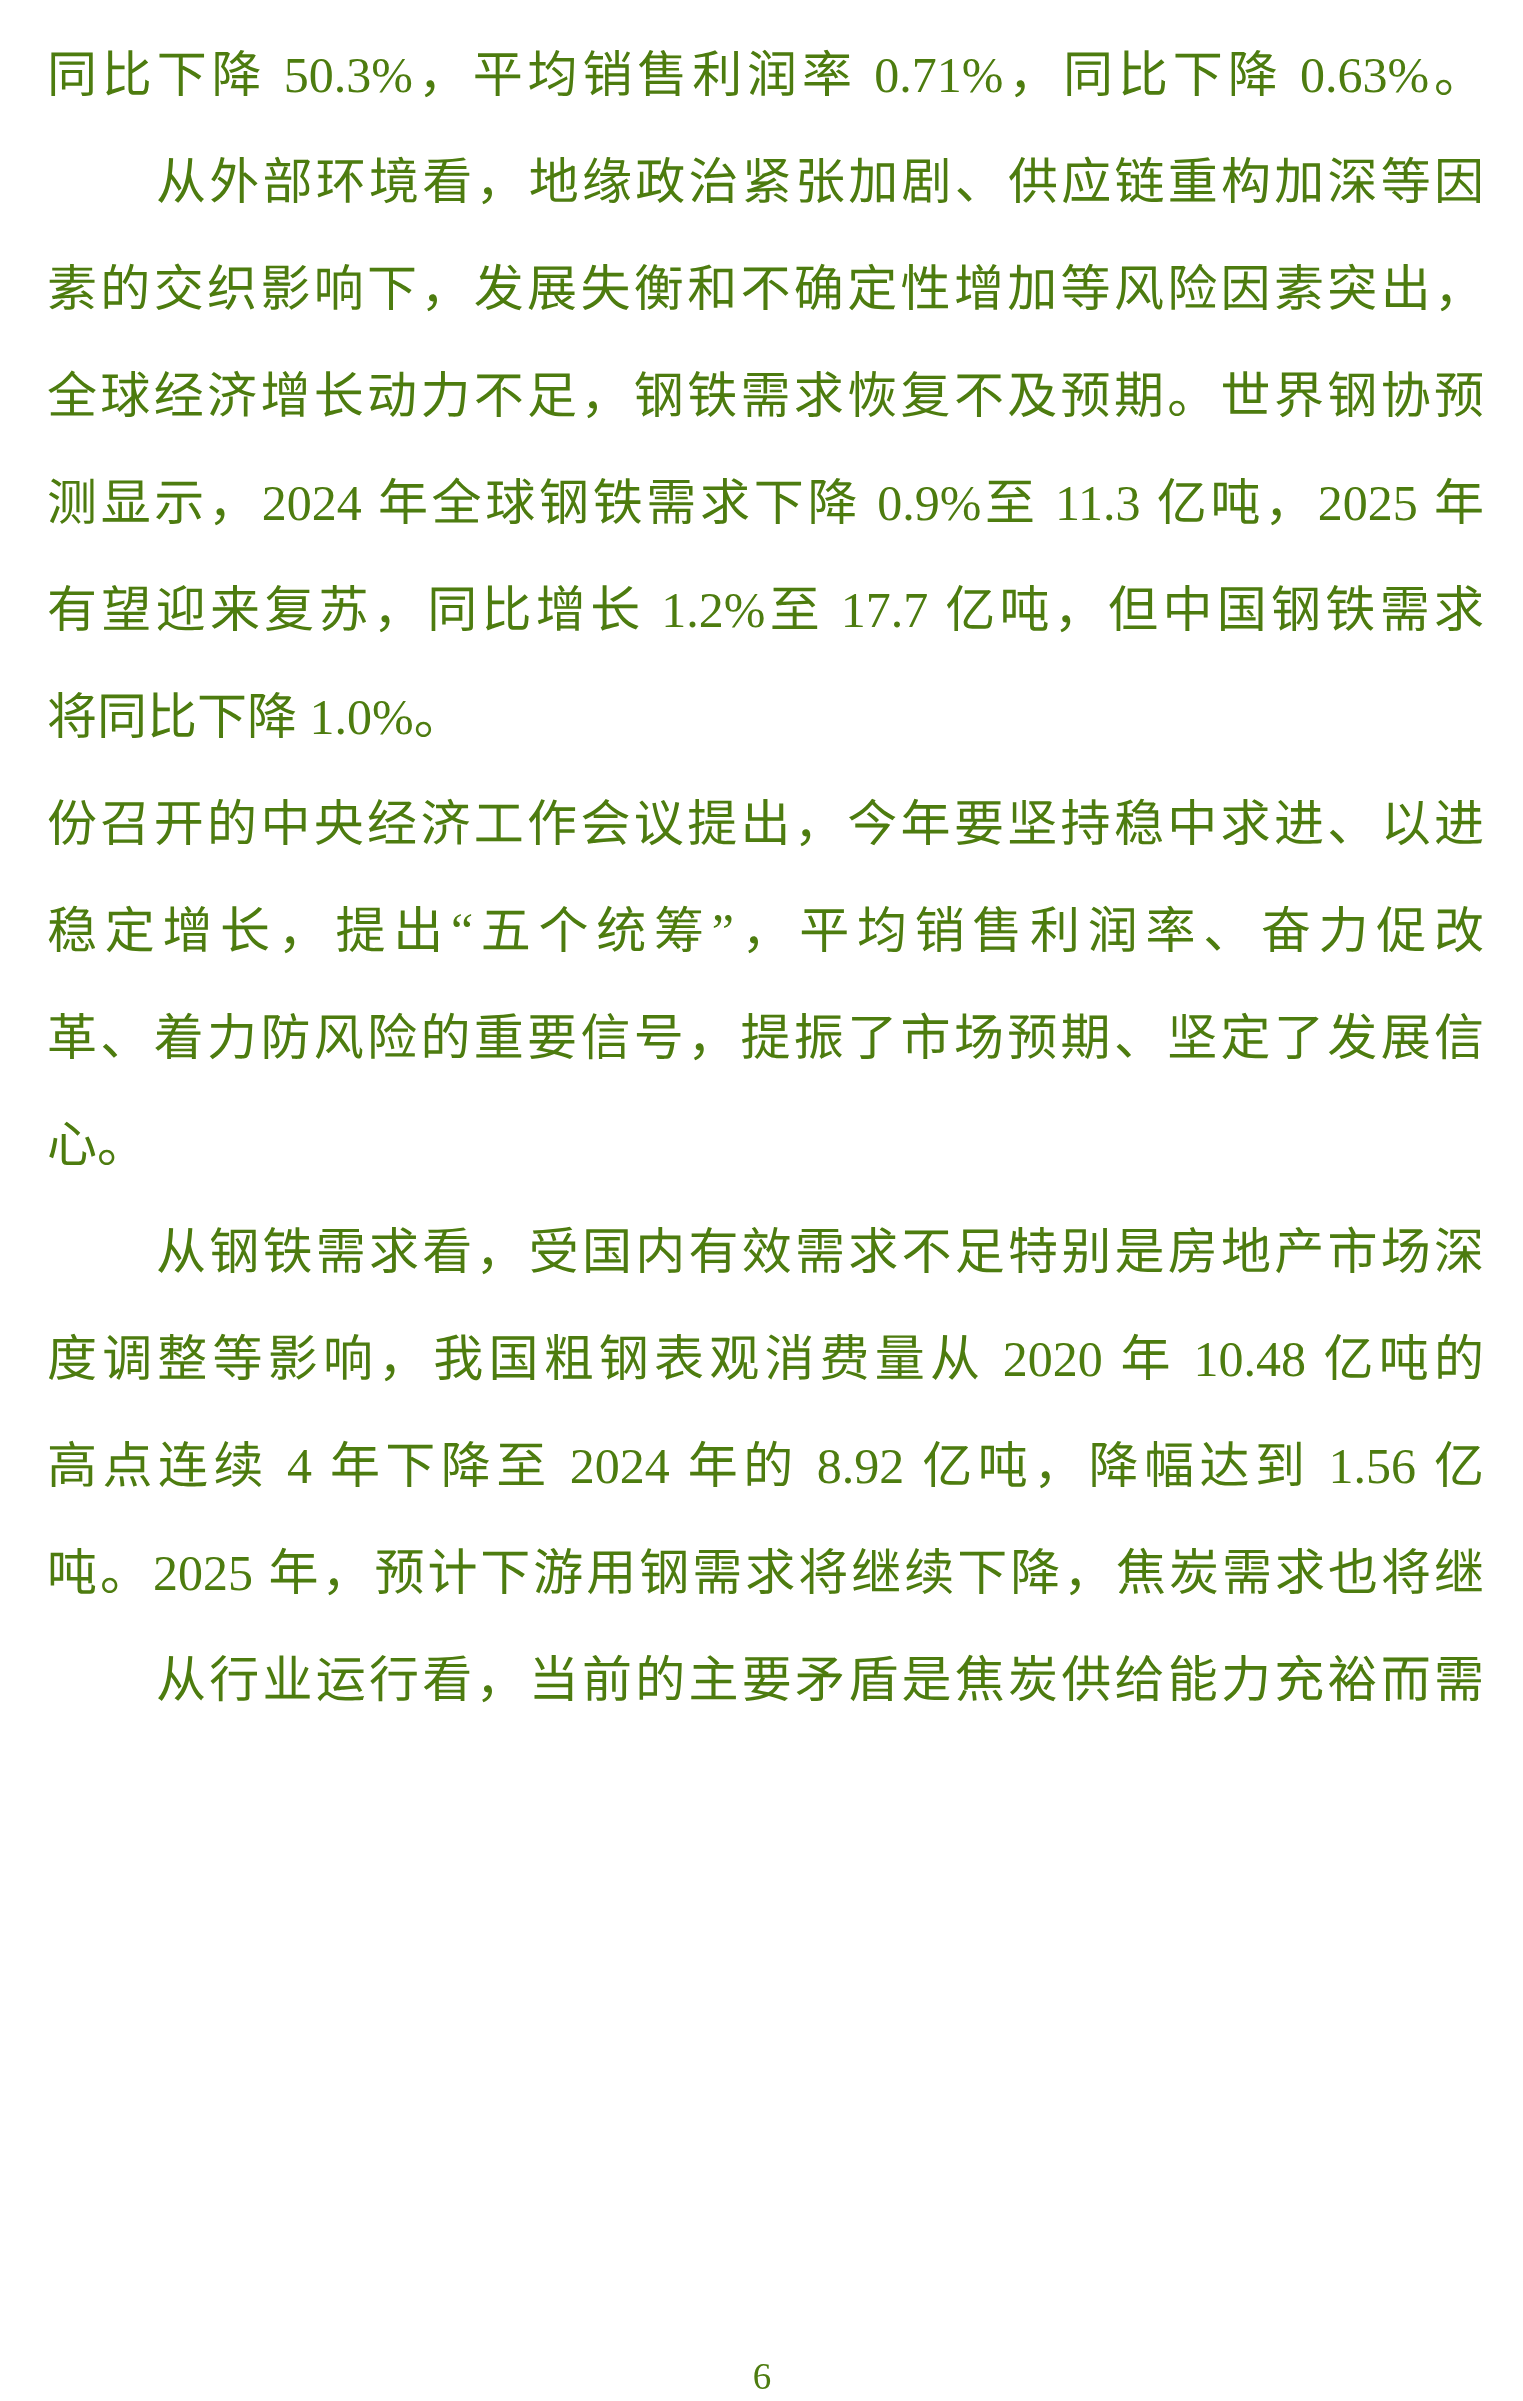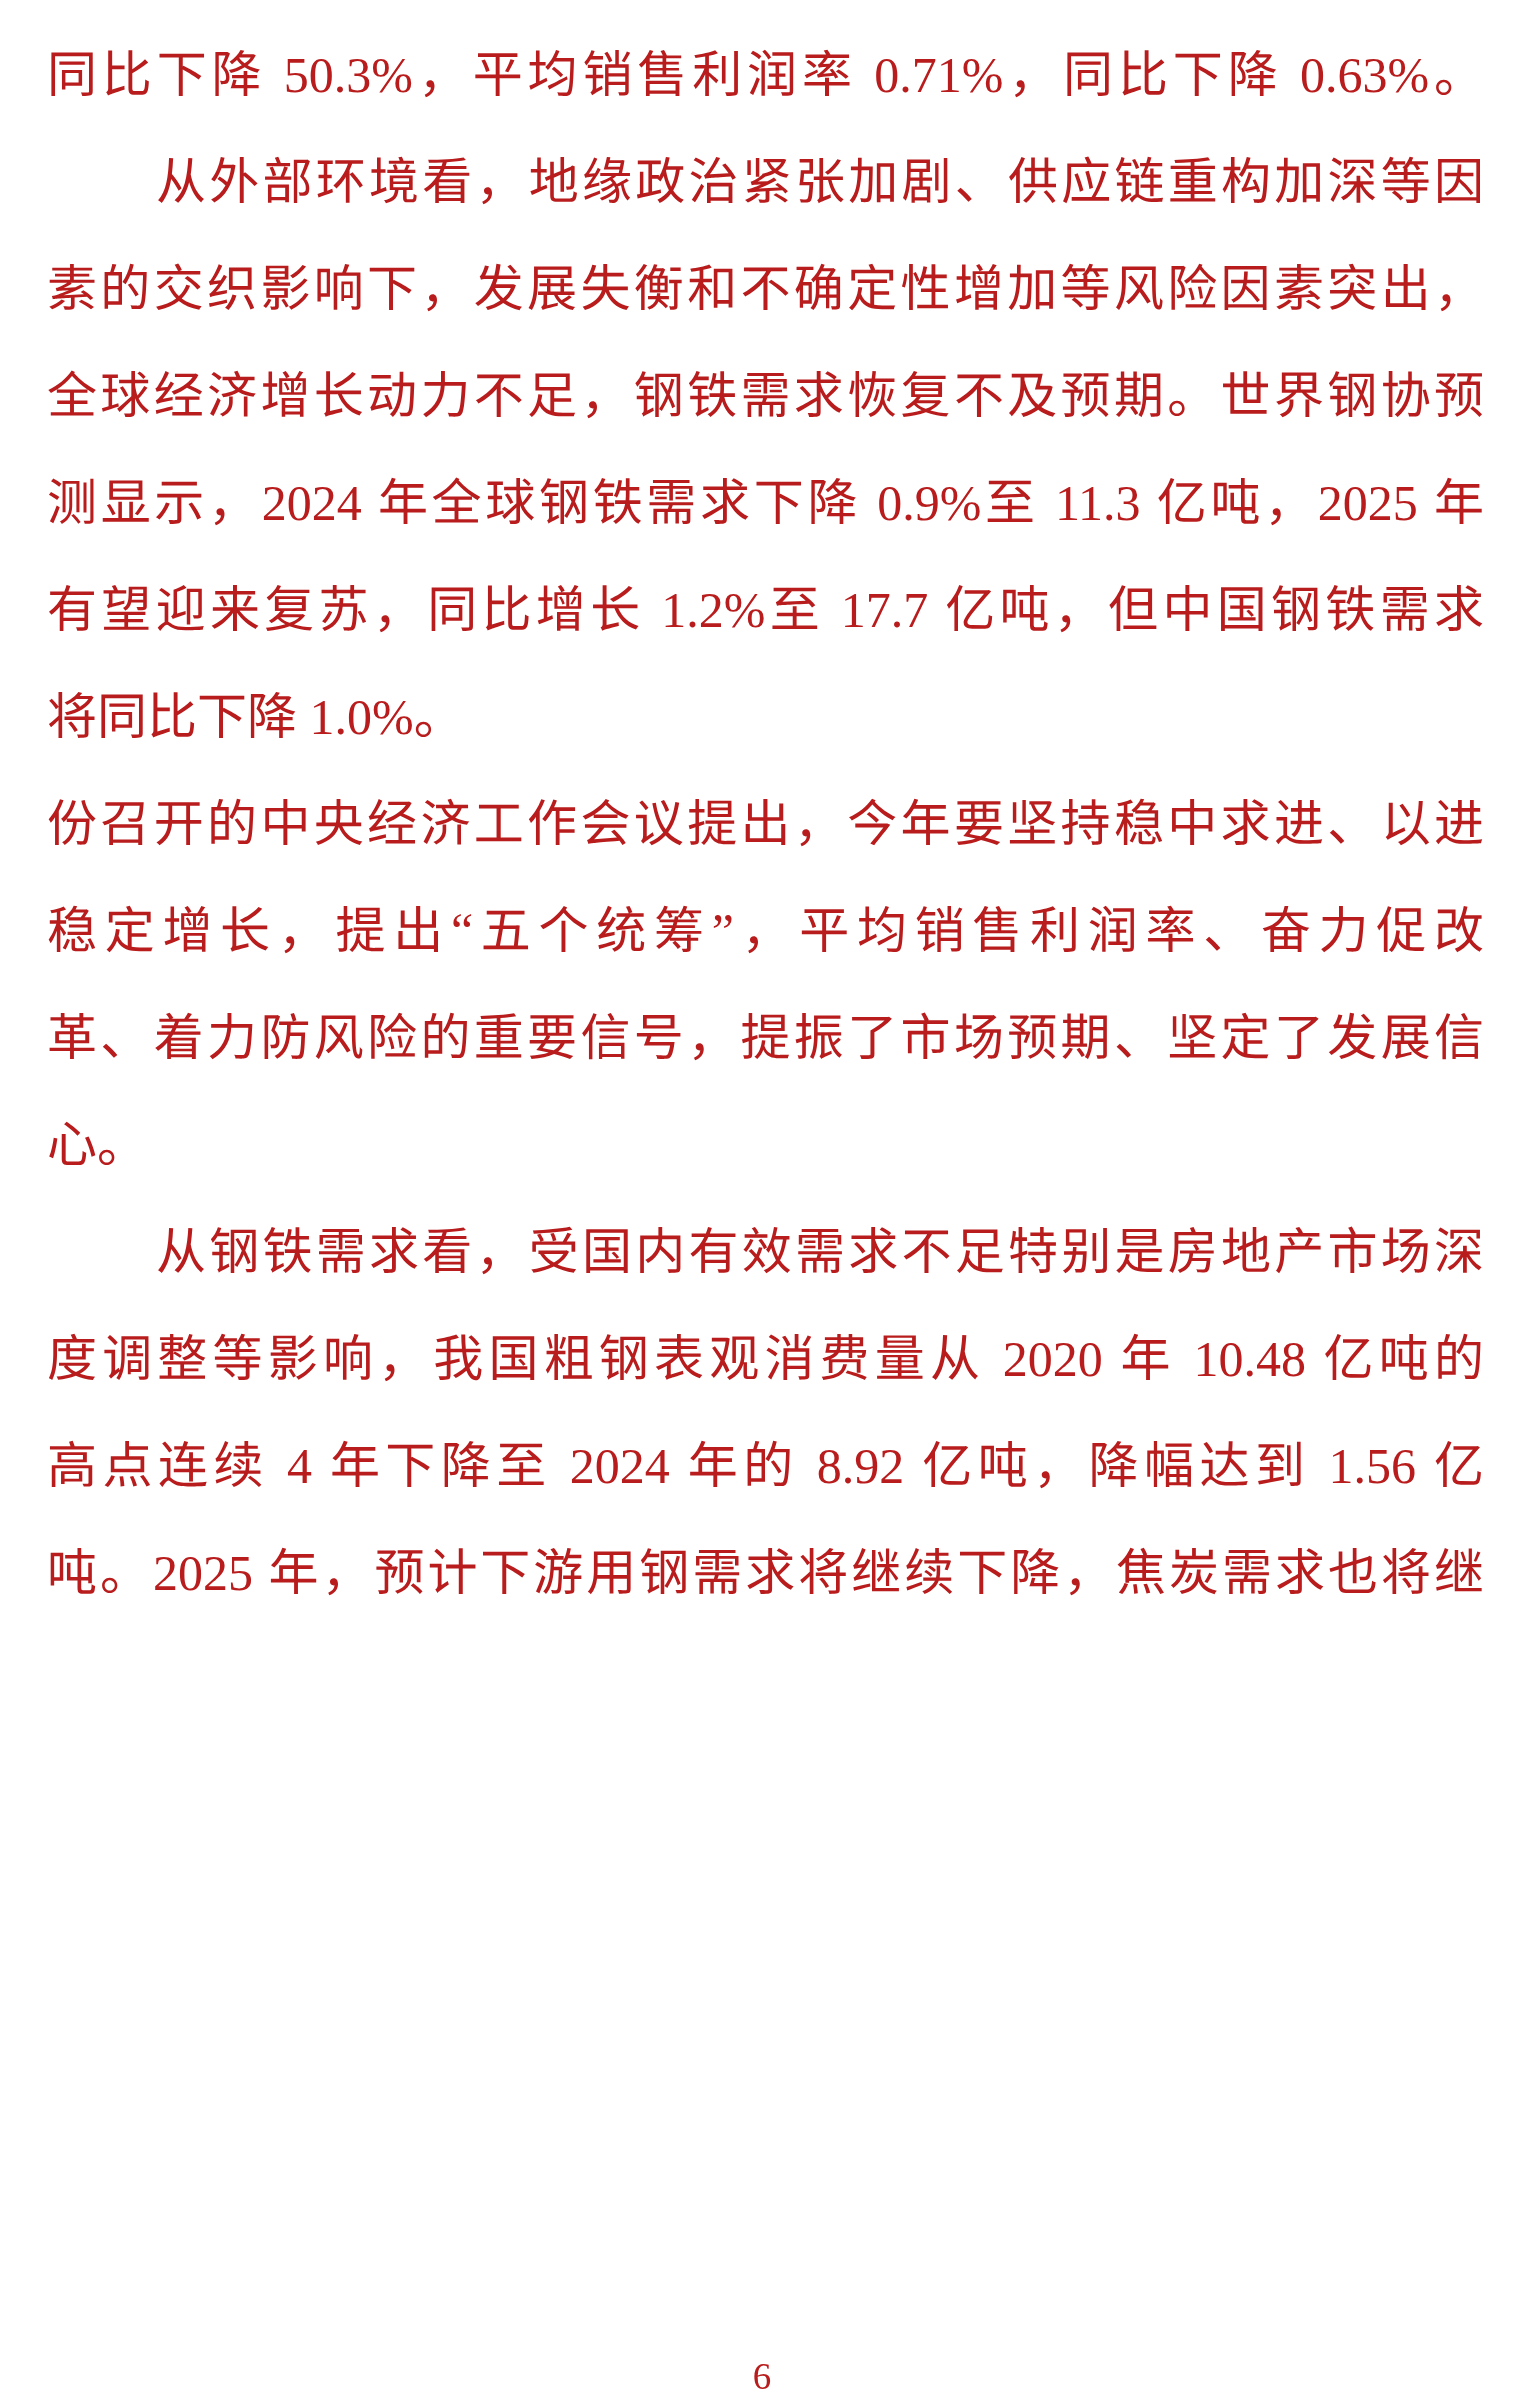--- a/index.html
+++ b/index.html
@@ -2,21 +2,21 @@
 <html lang="zh-CN" style="font-size:13px"><head>
 <meta charset="utf-8">
 <style>
   html, body { margin: 0; padding: 0; background: #ffffff; }
 
   .page {
     position: relative;
     width: 1524px;
     height: 2401px;
     background: #ffffff;
-    color: #b91c1c;
+    color: #4d7c0f;
     box-sizing: border-box;
     padding: 22px 40px 0 47px;
     overflow: hidden;
     font-family: "Liberation Serif", "DejaVu Serif", serif;
   }
 
   .line {
     margin: 0;
     height: 107px;
     line-height: 107px;
@@ -62,16 +62,17 @@
   <p class="line fill">有望迎来复苏，同比增长 1.2%至 17.7 亿吨，但中国钢铁需求</p>
   <p class="line">将同比下降 1.0%。</p>
   <p class="line fill">份召开的中央经济工作会议提出，今年要坚持稳中求进、以进</p>
   <p class="line fill">稳定增长，提出“五个统筹”，平均销售利润率、奋力促改</p>
   <p class="line fill">革、着力防风险的重要信号，提振了市场预期、坚定了发展信</p>
   <p class="line">心。</p>
   <p class="line fill indent">从钢铁需求看，受国内有效需求不足特别是房地产市场深</p>
   <p class="line fill">度调整等影响，我国粗钢表观消费量从 2020 年 10.48 亿吨的</p>
   <p class="line fill">高点连续 4 年下降至 2024 年的 8.92 亿吨，降幅达到 1.56 亿</p>
   <p class="line fill">吨。2025 年，预计下游用钢需求将继续下降，焦炭需求也将继</p>
+  <p class="line fill indent">从行业运行看，当前的主要矛盾是焦炭供给能力充裕而需</p>
 
   <div class="pagenum">6</div>
 </div>
 
 
 </body></html>

